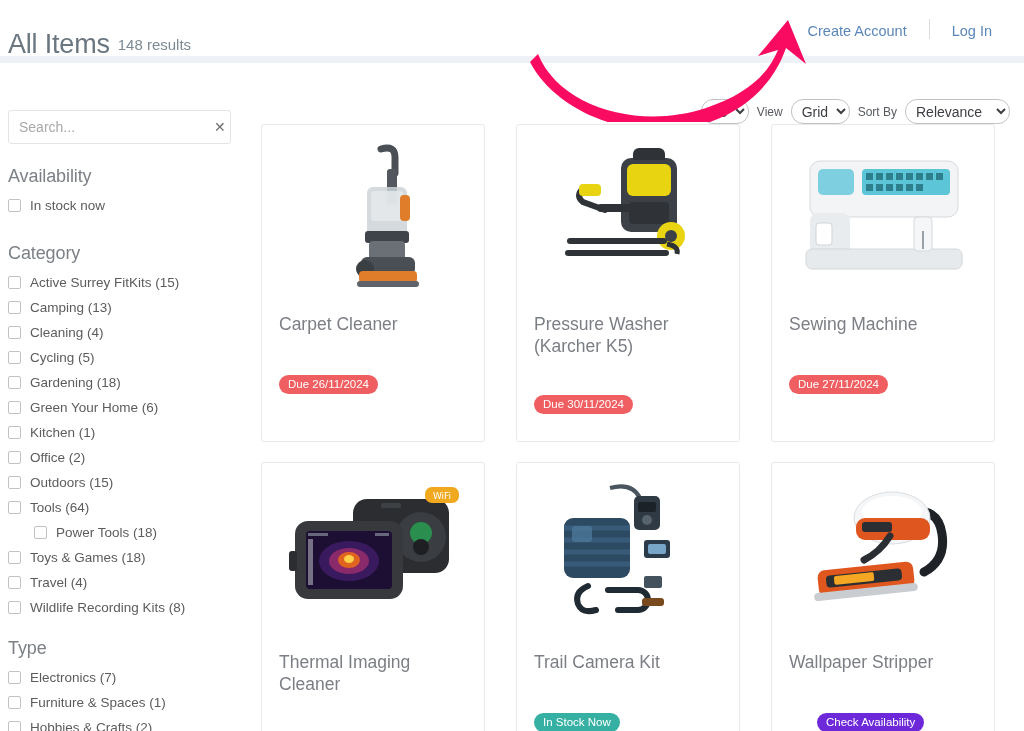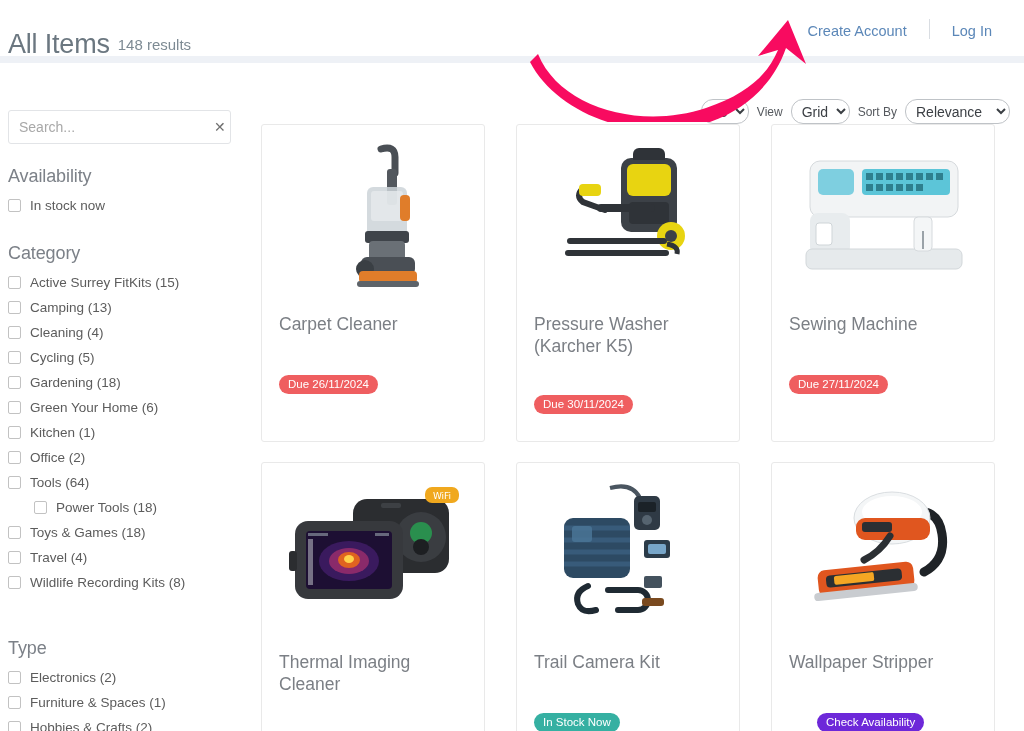--- a/index.html
+++ b/index.html
@@ -193,20 +193,24 @@
       <li class="facet-item">
         <span class="cbox"></span>
         <span class="facet-label">Kitchen (1)</span>
       </li>
       <li class="facet-item">
         <span class="cbox"></span>
         <span class="facet-label">Office (2)</span>
       </li>
       <li class="facet-item">
         <span class="cbox"></span>
+        <span class="facet-label">Outdoors (15)</span>
+      </li>
+      <li class="facet-item">
+        <span class="cbox"></span>
         <span class="facet-label">Tools (64)</span>
       </li>
       <li class="facet-item nested">
         <span class="cbox"></span>
         <span class="facet-label">Power Tools (18)</span>
       </li>
       <li class="facet-item">
         <span class="cbox"></span>
         <span class="facet-label">Toys &amp; Games (18)</span>
       </li>
@@ -219,21 +223,21 @@
         <span class="facet-label">Wildlife Recording Kits (8)</span>
       </li>
     </ul>
   </div>
 
   <div class="facet" style="top:568px">
     <div class="facet-title">Type</div>
     <ul class="facet-list">
       <li class="facet-item">
         <span class="cbox"></span>
-        <span class="facet-label">Electronics (2)</span>
+        <span class="facet-label">Electronics (7)</span>
       </li>
       <li class="facet-item">
         <span class="cbox"></span>
         <span class="facet-label">Furniture &amp; Spaces (1)</span>
       </li>
       <li class="facet-item">
         <span class="cbox"></span>
         <span class="facet-label">Hobbies &amp; Crafts (2)</span>
       </li>
     </ul>

